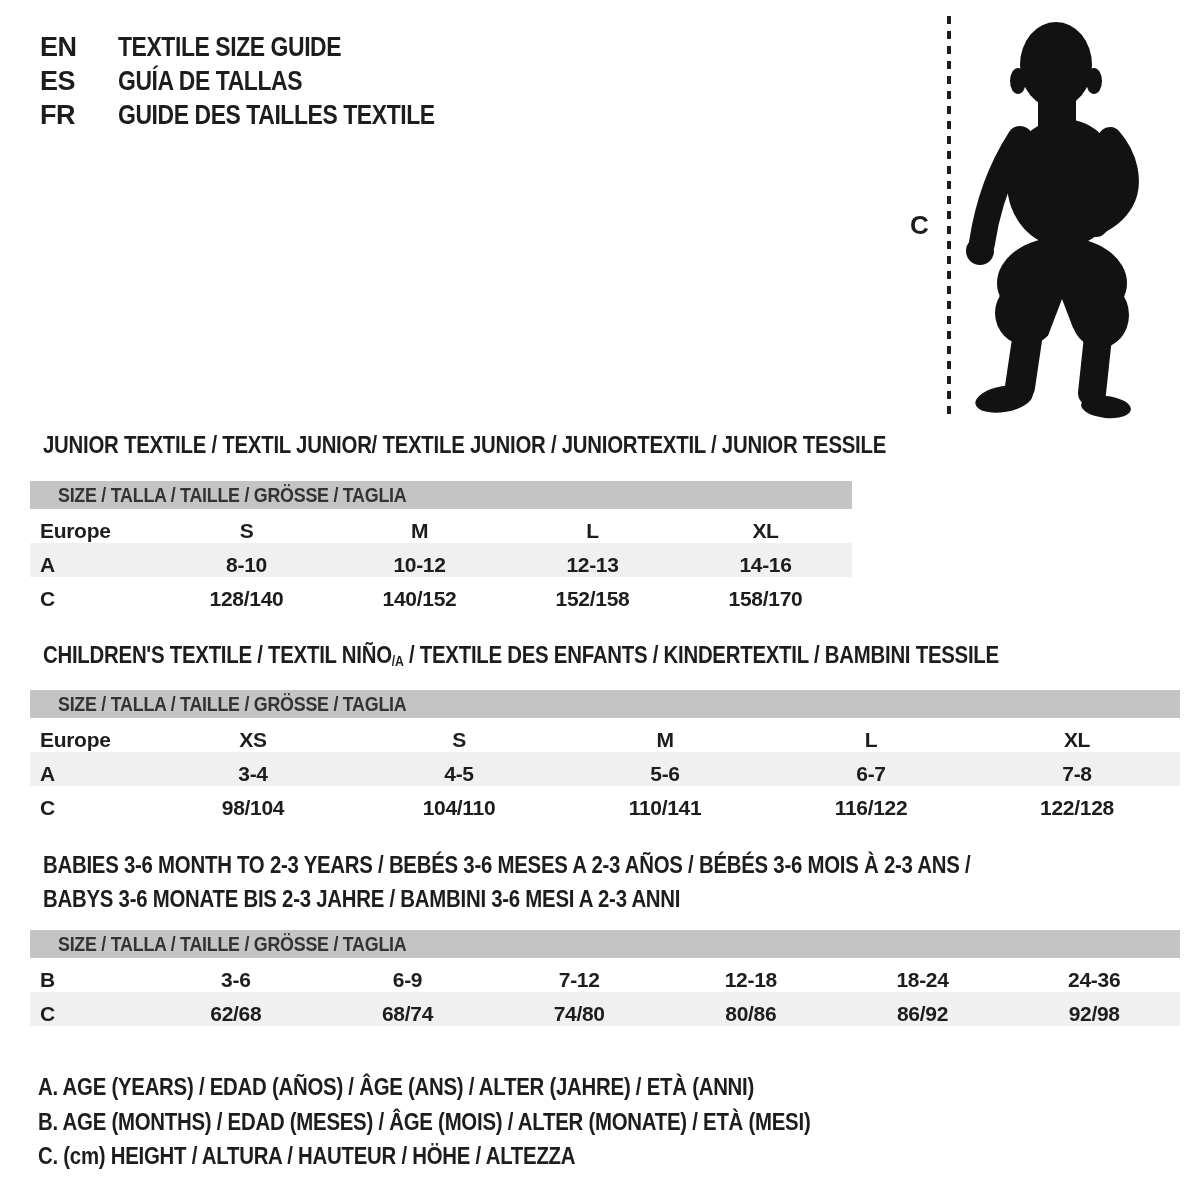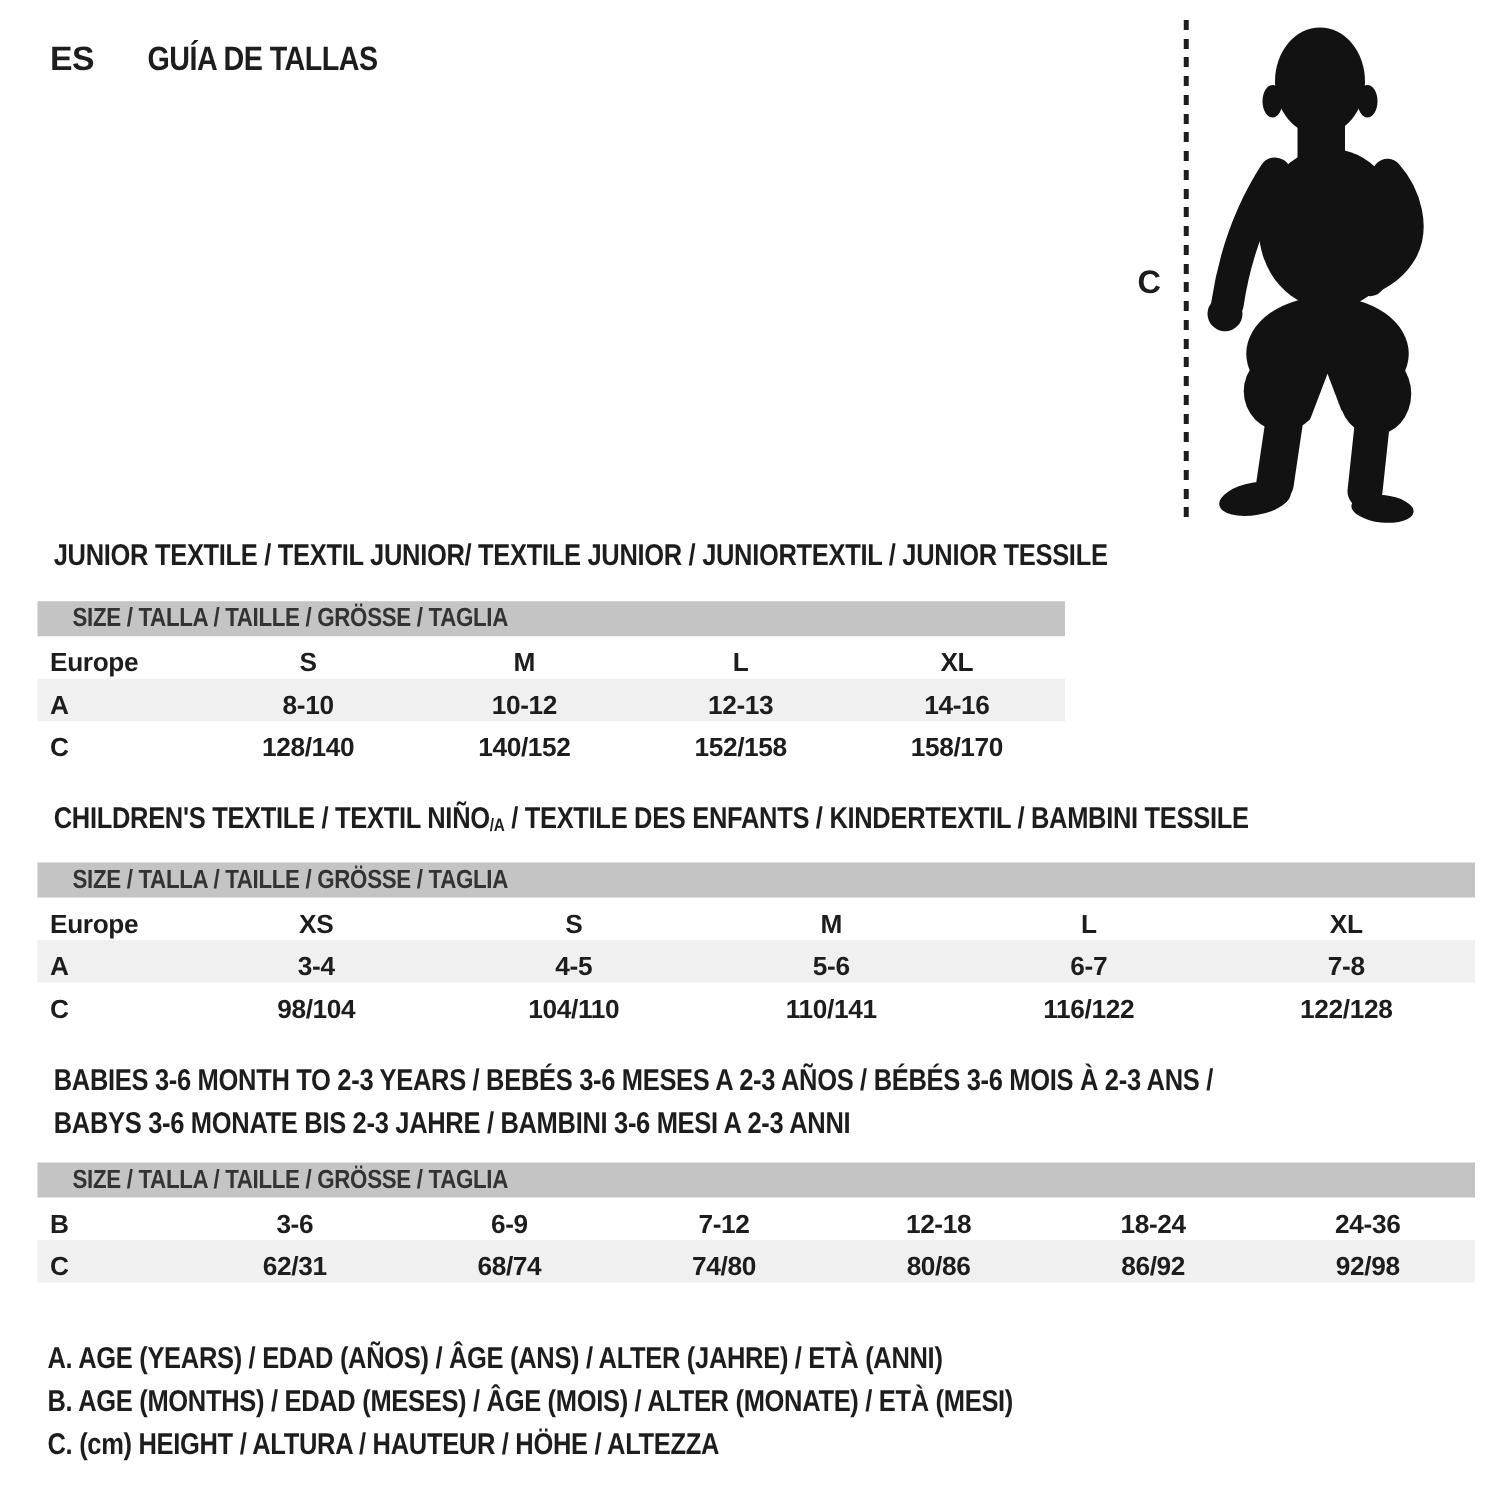--- a/index.html
+++ b/index.html
@@ -42,22 +42,30 @@
   
   .legend-line{position:absolute;left:38px;font-size:24px;font-weight:700;letter-spacing:-0.3px;}
 </style>
 </head>
 <body>
 
 <div class="canvas">
 
   <section class="lang-block">
     <div class="lang-row">
+      <span class="lang-code">EN</span>
+      <span class="lang-title cond">TEXTILE SIZE GUIDE</span>
+    </div>
+    <div class="lang-row">
       <span class="lang-code">ES</span>
       <span class="lang-title cond">GUÍA DE TALLAS</span>
+    </div>
+    <div class="lang-row">
+      <span class="lang-code">FR</span>
+      <span class="lang-title cond">GUIDE DES TAILLES TEXTILE</span>
     </div>
   </section>
 
   <div class="dash-line"></div>
   <div class="figure-label">C</div>
   <svg class="figure-svg" width="180" height="405" viewBox="0 0 180 405" aria-hidden="true">
     <g fill="#121212" stroke="none">
       <rect x="78" y="80" width="38" height="35"></rect>
       <ellipse cx="96" cy="50" rx="36" ry="43"></ellipse>
       <ellipse cx="58" cy="66" rx="8" ry="13"></ellipse>
@@ -147,21 +155,21 @@
       <span class="tlabel">B</span>
       <span class="tcell">3-6</span>
       <span class="tcell">6-9</span>
       <span class="tcell">7-12</span>
       <span class="tcell">12-18</span>
       <span class="tcell">18-24</span>
       <span class="tcell">24-36</span>
     </div>
     <div class="trow stripe">
       <span class="tlabel">C</span>
-      <span class="tcell">62/31</span>
+      <span class="tcell">62/68</span>
       <span class="tcell">68/74</span>
       <span class="tcell">74/80</span>
       <span class="tcell">80/86</span>
       <span class="tcell">86/92</span>
       <span class="tcell">92/98</span>
     </div>
   </div>
 
   <div class="legend-line cond" style="top:1073px;">A. AGE (YEARS) / EDAD (AÑOS) / ÂGE (ANS) / ALTER (JAHRE) / ETÀ (ANNI)</div>
   <div class="legend-line cond" style="top:1108px;">B. AGE (MONTHS) / EDAD (MESES) / ÂGE (MOIS) / ALTER (MONATE) / ETÀ (MESI)</div>

